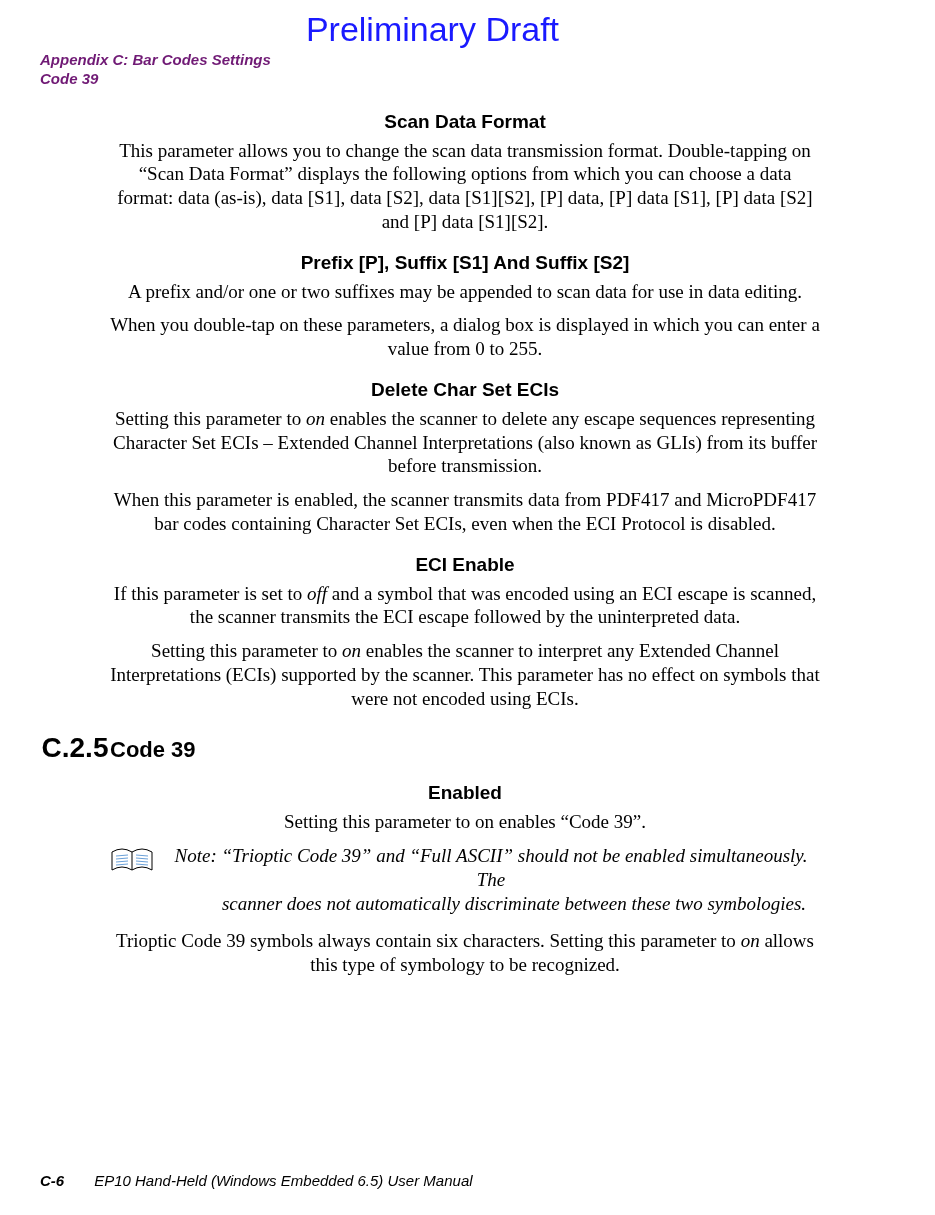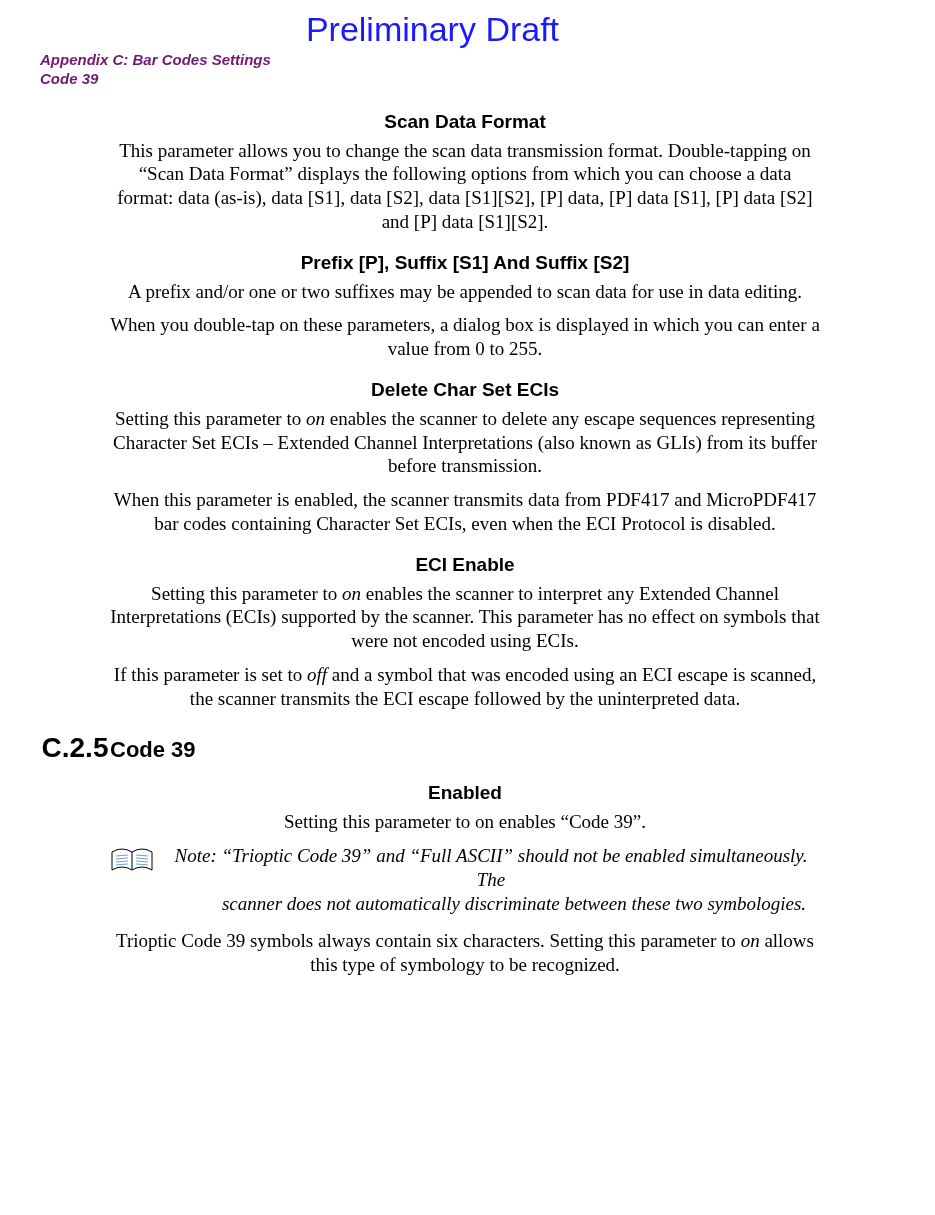--- a/index.html
+++ b/index.html
@@ -129,24 +129,24 @@
     <p class="para">When you double-tap on these parameters, a dialog box is displayed in which you can enter a value from 0 to 255.</p>
 
     <div class="sect-title">Delete Char Set ECIs</div>
     <p class="para">
       <span>Setting this parameter to </span><span class="it">on</span><span> enables the scanner to delete any escape sequences representing Character Set ECIs – Extended Channel Interpretations (also known as GLIs) from its buffer before transmission.</span>
     </p>
     <p class="para">When this parameter is enabled, the scanner transmits data from PDF417 and MicroPDF417 bar codes containing Character Set ECIs, even when the ECI Protocol is disabled.</p>
 
     <div class="sect-title">ECI Enable</div>
     <p class="para">
-      <span>Setting this parameter to </span><span class="it">on</span><span> enables the scanner to interpret any Extended Channel Interpretations (ECIs) supported by the scanner. This parameter has no effect on symbols that were not encoded using ECIs.</span>
+      <span>If this parameter is set to </span><span class="it">off</span><span> and a symbol that was encoded using an ECI escape is scanned, the scanner transmits the ECI escape followed by the uninterpreted data.</span>
     </p>
     <p class="para">
-      <span>If this parameter is set to </span><span class="it">off</span><span> and a symbol that was encoded using an ECI escape is scanned, the scanner transmits the ECI escape followed by the uninterpreted data.</span>
+      <span>Setting this parameter to </span><span class="it">on</span><span> enables the scanner to interpret any Extended Channel Interpretations (ECIs) supported by the scanner. This parameter has no effect on symbols that were not encoded using ECIs.</span>
     </p>
 
     <div class="section-row">
       <div class="section-num">C.2.5</div>
       <div class="section-label">Code 39</div>
     </div>
 
     <div class="sect-title">Enabled</div>
     <p class="para">Setting this parameter to on enables “Code 39”.</p>
 
@@ -166,14 +166,18 @@
         <span class="note-indent">scanner does not automatically discriminate between these two symbologies.</span>
       </div>
     </div>
 
     <p class="para">
       <span>Trioptic Code 39 symbols always contain six characters. Setting this parameter to </span><span class="it">on</span><span> allows this type of symbology to be recognized.</span>
     </p>
 
   </div>
 
+  <div class="footer">
+    <span class="page-num">C-6</span>
+    <span>EP10 Hand-Held (Windows Embedded 6.5) User Manual</span>
+  </div>
 
 </div>
 
 </body></html>

